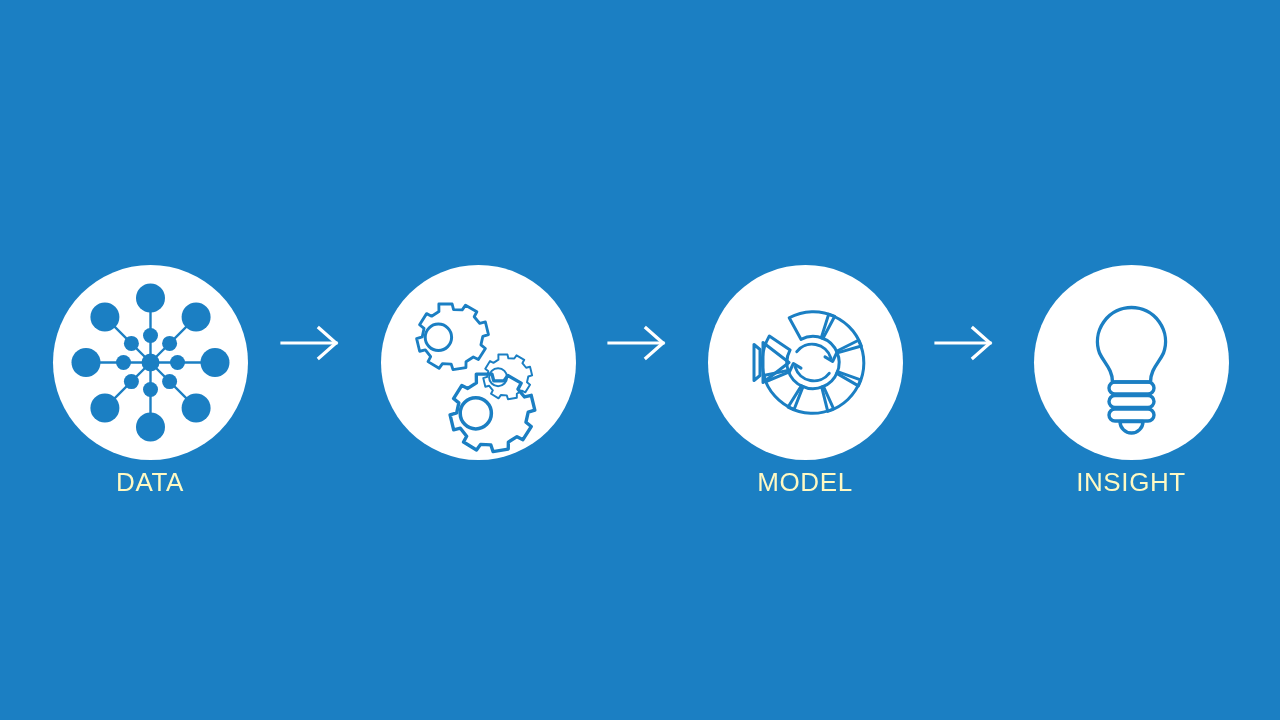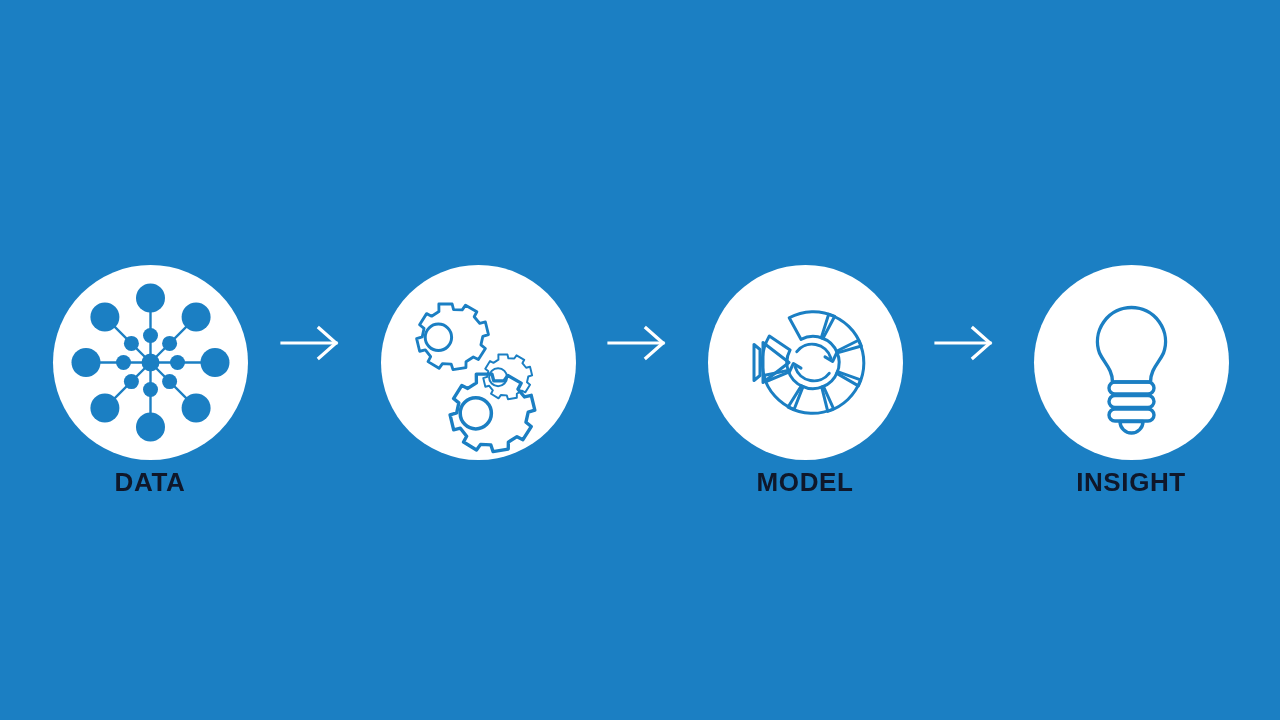--- a/index.html
+++ b/index.html
@@ -54,24 +54,24 @@
     width: 195px;
     height: 195px;
     display: block;
   }
   .step-label {
     position: absolute;
     left: 0;
     top: 227px;
     width: 230px;
     text-align: center;
-    color: #0f172a;
+    color: #fef9c3;
     font-size: 26px;
     letter-spacing: 0.6px;
-    font-weight: 700;
+    font-weight: 400;
     line-height: 30px;
     white-space: nowrap;
   }
 
   .arrow {
     position: absolute;
     top: 83px;
     width: 62px;
     height: 40px;
   }

